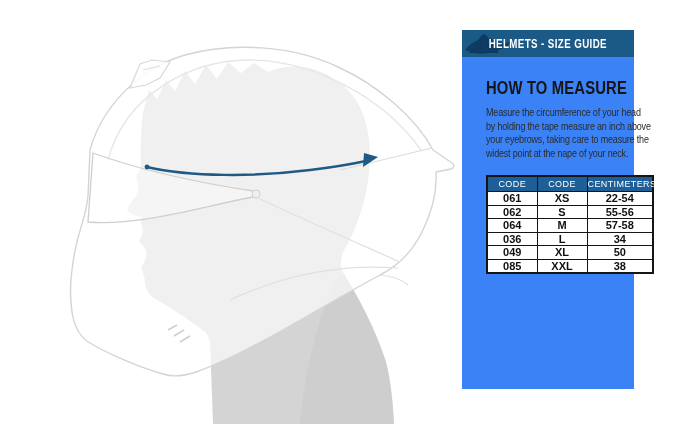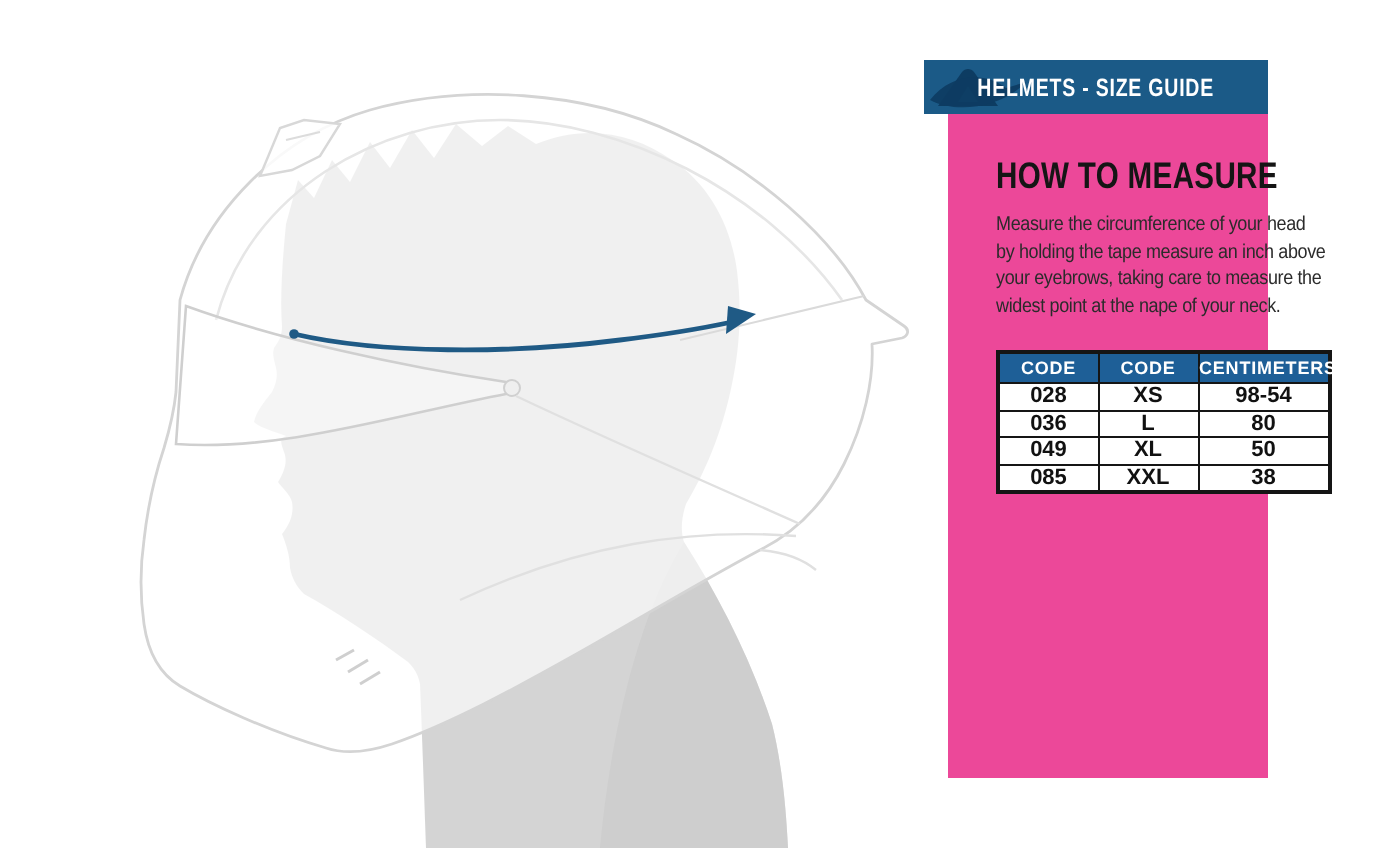--- a/index.html
+++ b/index.html
@@ -13,40 +13,39 @@
   .panel-header{
     position:relative;height:27px;background:#1b5a87;
     display:flex;align-items:center;justify-content:center;
   }
   .brand-logo{position:absolute;left:0;top:0;height:27px;width:54px;}
   .panel-title{
     color:#ffffff;font-size:12.5px;font-weight:700;letter-spacing:.5px;
     transform:scaleX(.78);white-space:nowrap;
   }
   .panel-body{
-    background:#ec4899;height:332px;box-sizing:border-box;
+    background:#3b82f6;height:332px;box-sizing:border-box;
     padding:20px 24px 0 24px;
-    margin-left:12px;
   }
   .section-title{
     margin:0 0 7px 0;color:#151515;font-size:18.5px;font-weight:800;
     white-space:nowrap;transform:scaleX(.8);transform-origin:0 50%;
     letter-spacing:.2px;
   }
   .instructions{
     color:#2b2b2b;font-size:10px;line-height:13.5px;letter-spacing:-.2px;
     transform:scaleX(.9);transform-origin:0 0;
   }
   .instructions div{white-space:nowrap;}
   .size-table{
     margin-top:15px;border-collapse:collapse;table-layout:fixed;
     width:168px;border:2px solid #151515;background:#fff;
   }
   .size-table th{
-    background:#1e5f97;color:#fff;font-size:9px;font-weight:700;
+    background:#1e5f97;color:#fff;font-size:9px;font-weight:400;
     letter-spacing:.4px;height:14px;padding:0;text-align:center;
     border:1.5px solid #151515;
   }
   .size-table td{
     color:#111;font-size:11px;font-weight:700;height:12.5px;padding:0;
     text-align:center;border:1.5px solid #151515;
   }
   .col-code{width:50px;}
   .col-size{width:50px;}
   .col-cm{width:66px;}
@@ -163,28 +162,38 @@
         </colgroup>
         <thead>
           <tr>
             <th>CODE</th>
             <th>CODE</th>
             <th>CENTIMETERS</th>
           </tr>
         </thead>
         <tbody>
           <tr>
-            <td>028</td>
+            <td>061</td>
             <td>XS</td>
-            <td>98-54</td>
+            <td>22-54</td>
+          </tr>
+          <tr>
+            <td>062</td>
+            <td>S</td>
+            <td>55-56</td>
+          </tr>
+          <tr>
+            <td>064</td>
+            <td>M</td>
+            <td>57-58</td>
           </tr>
           <tr>
             <td>036</td>
             <td>L</td>
-            <td>80</td>
+            <td>34</td>
           </tr>
           <tr>
             <td>049</td>
             <td>XL</td>
             <td>50</td>
           </tr>
           <tr>
             <td>085</td>
             <td>XXL</td>
             <td>38</td>

